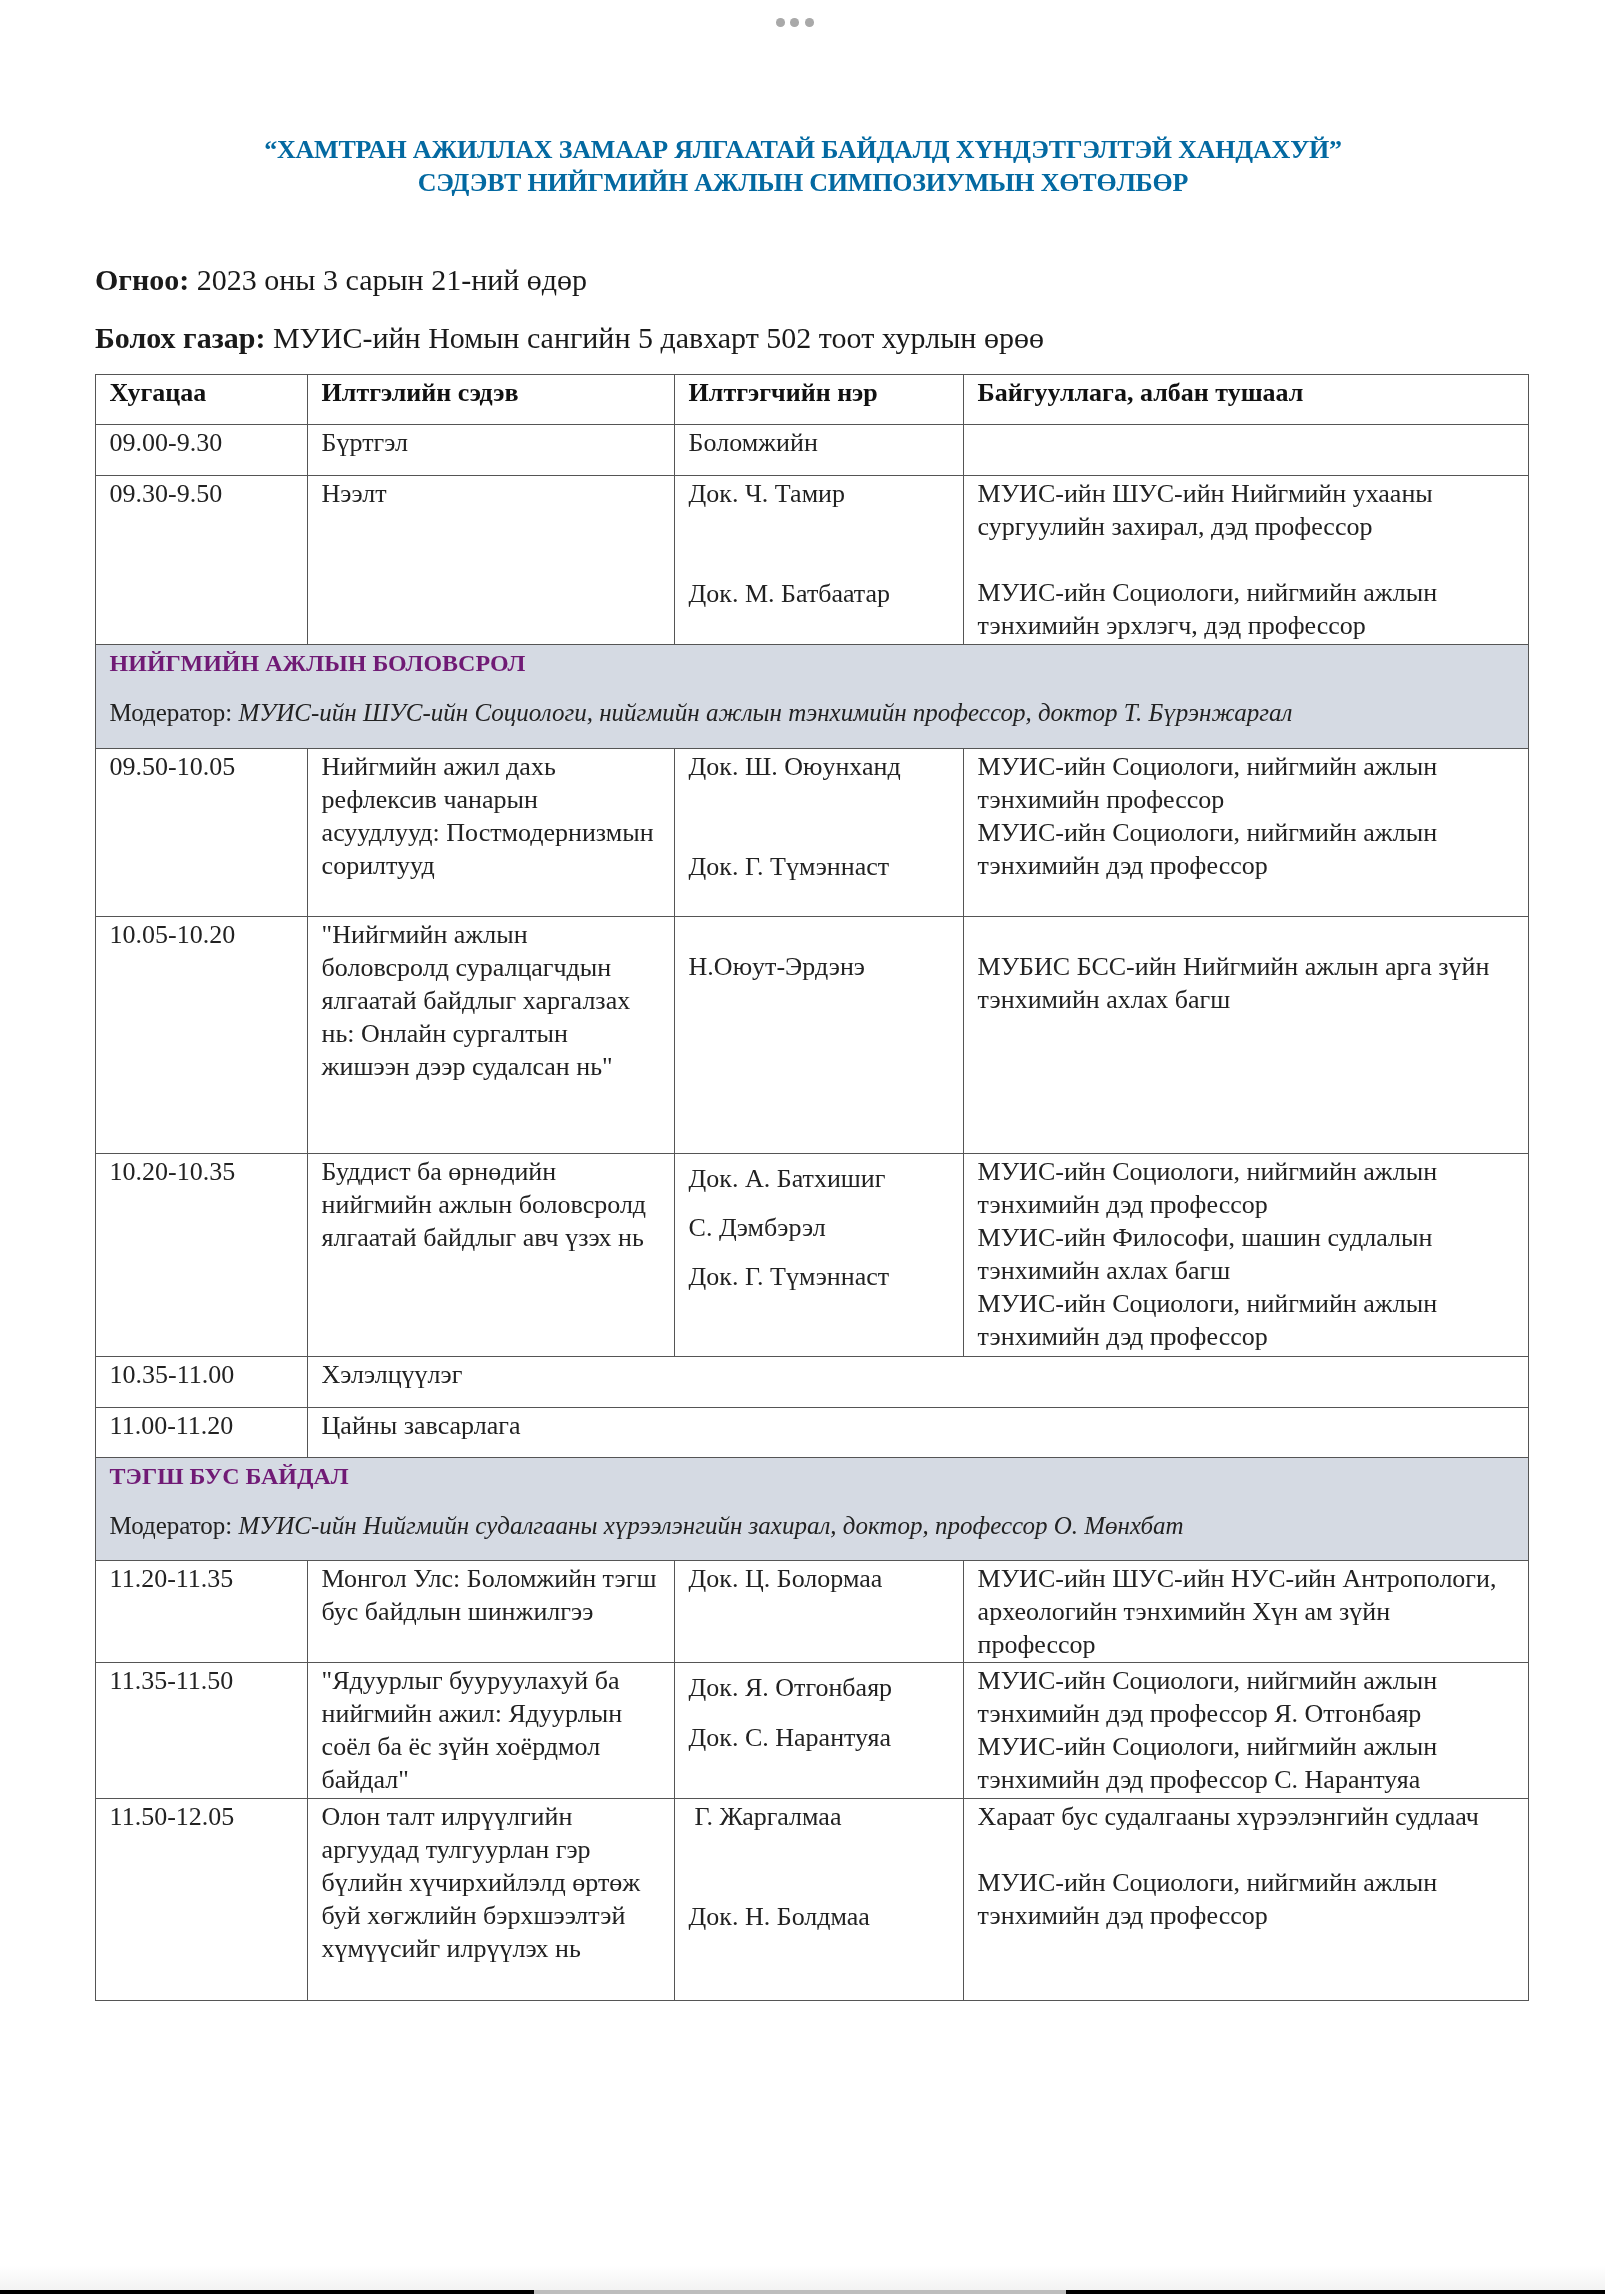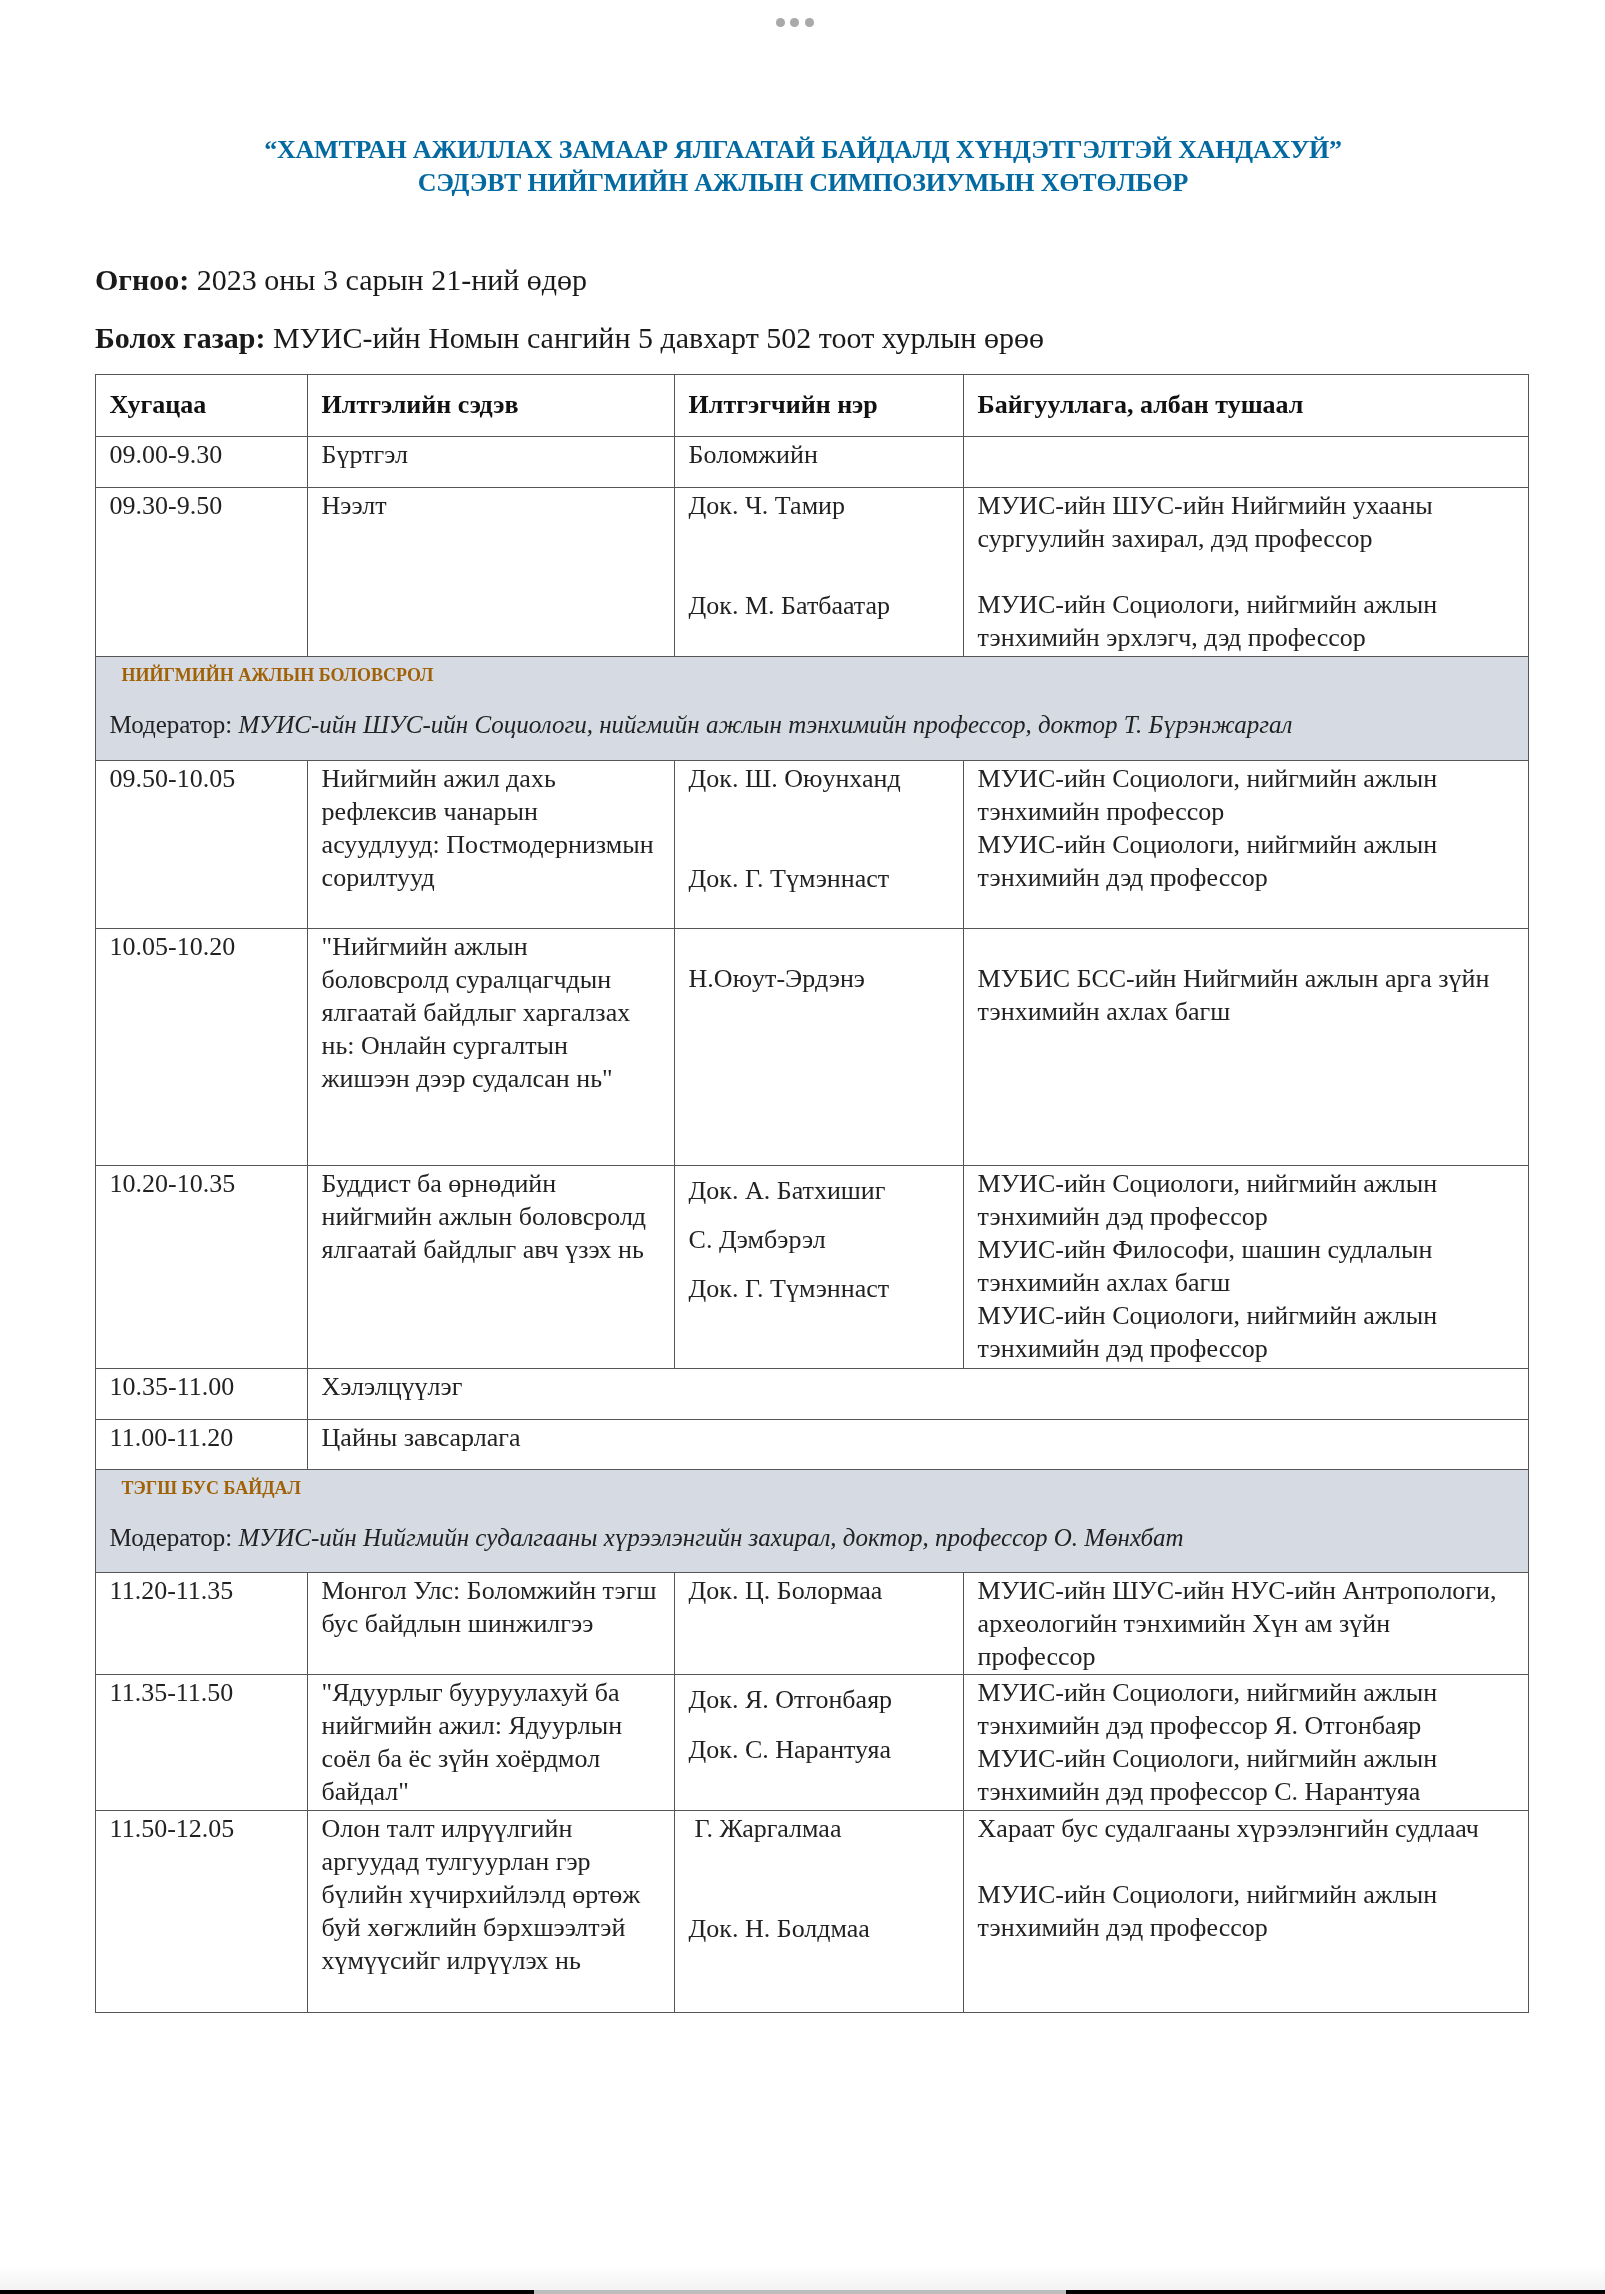--- a/index.html
+++ b/index.html
@@ -25,28 +25,28 @@
 
   table.prog {
     position: absolute; left: 95px; top: 374px; width: 1432px; border-collapse: collapse;
     font-family: "Liberation Serif", serif; font-size: 26px; line-height: 33px; color: #222;
     table-layout: fixed;
   }
   table.prog td, table.prog th {
     border: 1.9px solid #555; vertical-align: top; padding: 1px 13.6px 0 13.6px; text-align: left;
     overflow: hidden;
   }
-  table.prog th { font-weight: bold; height: 48px; padding-top: 13px; color: #111; }
+  table.prog th { font-weight: bold; height: 48px; padding-top: 1px; color: #111; }
   col.c1 { width: 212px; }
   col.c2 { width: 367px; }
   col.c3 { width: 289px; }
   col.c4 { width: 565px; }
 
   tr.section td { background: #d5dae3; padding: 1.9px 13.6px 3.9px 13.6px; }
-  .sec-title { font-weight: bold; font-size: 18px; line-height: 33px; color: #a16207; margin-left: 12px; }
+  .sec-title { font-weight: bold; font-size: 24px; line-height: 33px; color: #701a75; }
   .sec-mod { margin-top: 17.5px; font-size: 25px; line-height: 31px; color: #222; }
   .sec-mod i { font-style: italic; }
 
   .para { display: block; }
   .gap { display: block; height: 33px; }
   .center { text-align: right; }
 
   .bottom-bar { position: absolute; left: 0; top: 2290px; width: 1606px; height: 4.9px; background: #000; }
   .bottom-thumb { position: absolute; left: 534px; top: 2290px; width: 532px; height: 4.9px; background: #bdbdbd; }
   .bottom-fade { position: absolute; left: 0; top: 2266px; width: 1606px; height: 24px; background: linear-gradient(#ffffff, #f3f3f3); }

